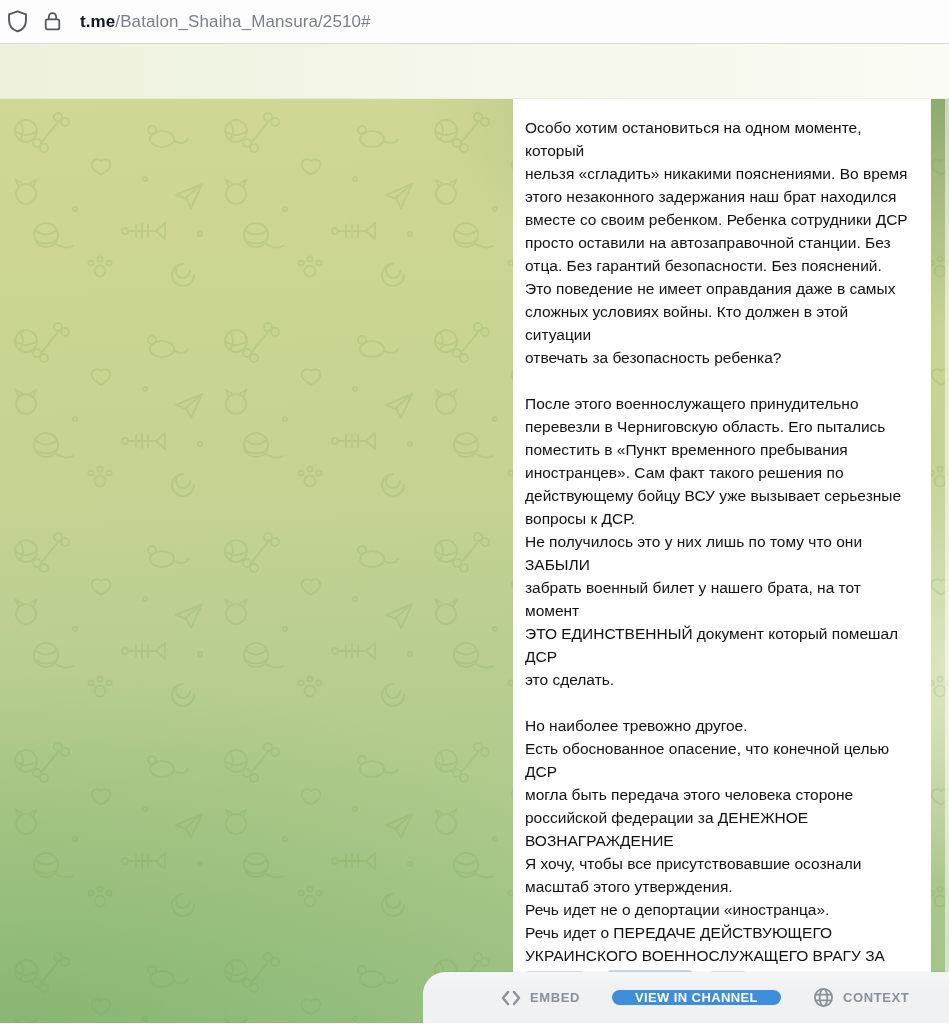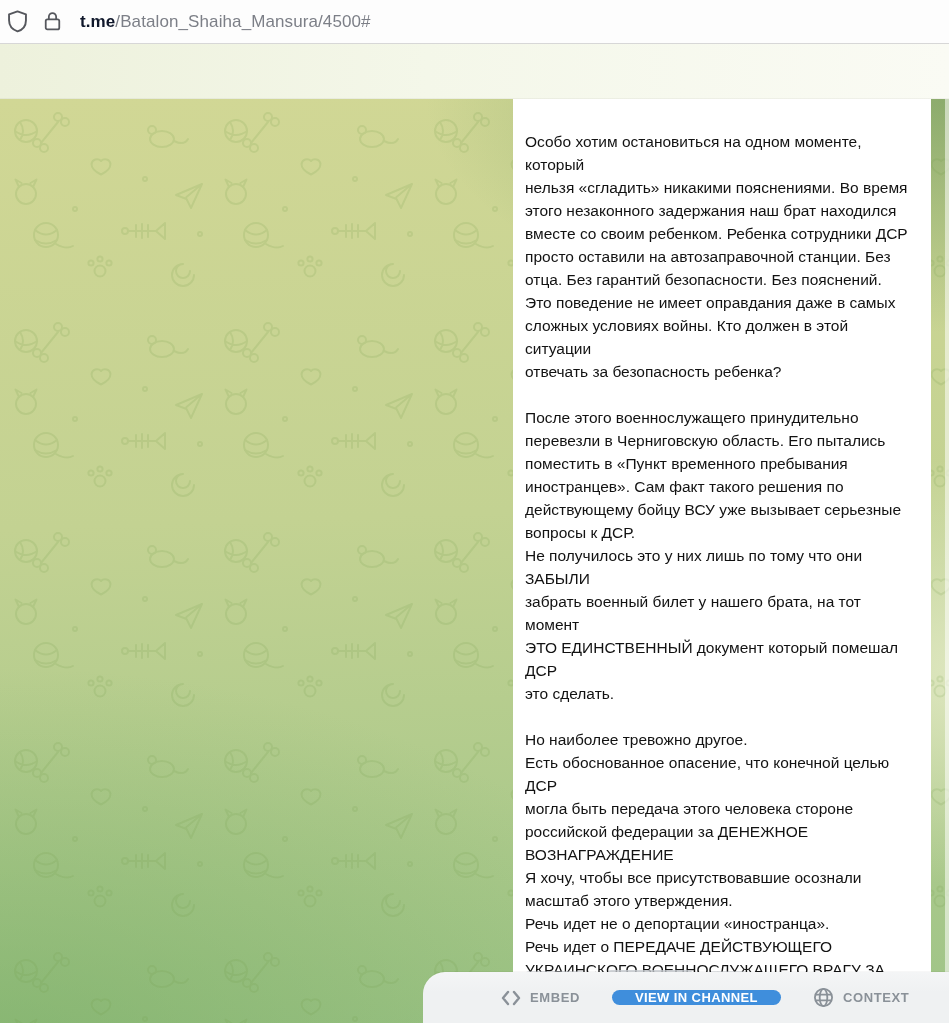--- a/index.html
+++ b/index.html
@@ -65,21 +65,21 @@
   
   .bubble {
     position: absolute;
     left: 513px; top: 0;
     width: 418px; height: 886px;
     background: #ffffff;
     padding: 17px 14px 0 12px;
     overflow: hidden;
   }
   .bubble p {
-    margin: 14px 0 23px 0;
+    margin: 0 0 23px 0;
     font-size: 15.5px;
     line-height: 23px;
     color: #121212;
     white-space: pre-line;
   }
   .smudge {
     position: absolute;
     height: 6px;
     border-radius: 3px;
     background: #c6cacf;
@@ -132,21 +132,21 @@
 
 <div class="browser-bar">
   <svg class="shield-icon" width="27" height="27" viewBox="0 0 24 24" fill="none" stroke="#55575d" stroke-width="1.7" stroke-linejoin="round">
     <path d="M12 3 L19.5 5.6 V11 C19.5 15.8 16.2 19.4 12 20.8 C7.8 19.4 4.5 15.8 4.5 11 V5.6 Z"></path>
   </svg>
   <svg class="lock-icon" width="25" height="25" viewBox="0 0 24 24" fill="none" stroke="#55575d" stroke-width="1.7" stroke-linejoin="round">
     <rect x="5.5" y="10" width="13" height="9.5" rx="1.6"></rect>
     <path d="M8.5 10 V7.5 a3.5 3.5 0 0 1 7 0 V10"></path>
   </svg>
   <div class="url-text">
-    <span class="url-host">t.me</span><span class="url-path">/Batalon_Shaiha_Mansura/4500#</span>
+    <span class="url-host">t.me</span><span class="url-path">/Batalon_Shaiha_Mansura/2510#</span>
   </div>
 </div>
 
 <div class="top-band"></div>
 
 <div class="widget">
 
   <div class="widget-bg"></div>
 
   <svg class="doodle-pattern" width="949" height="924" viewBox="0 0 949 924">

